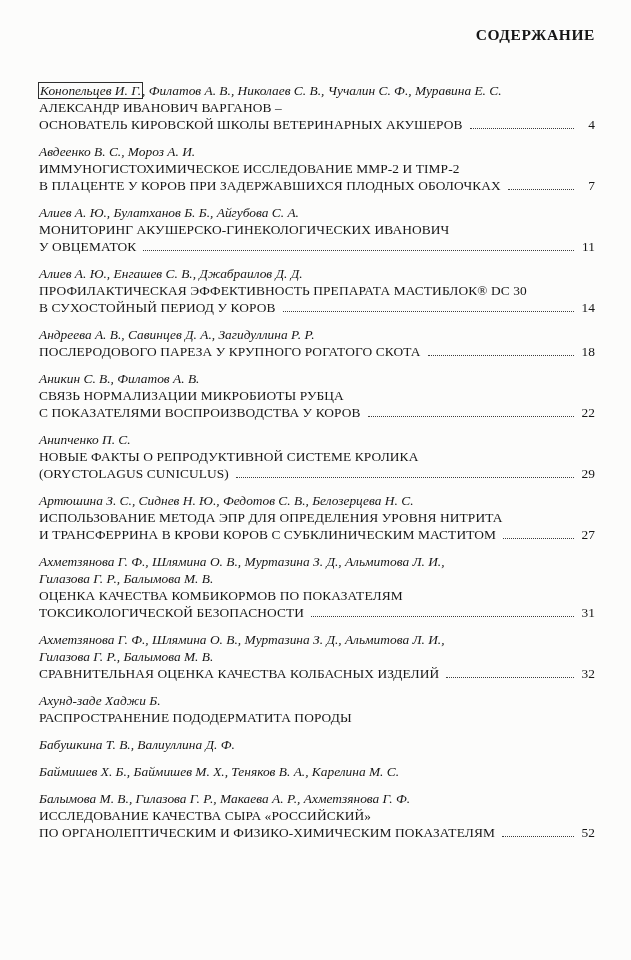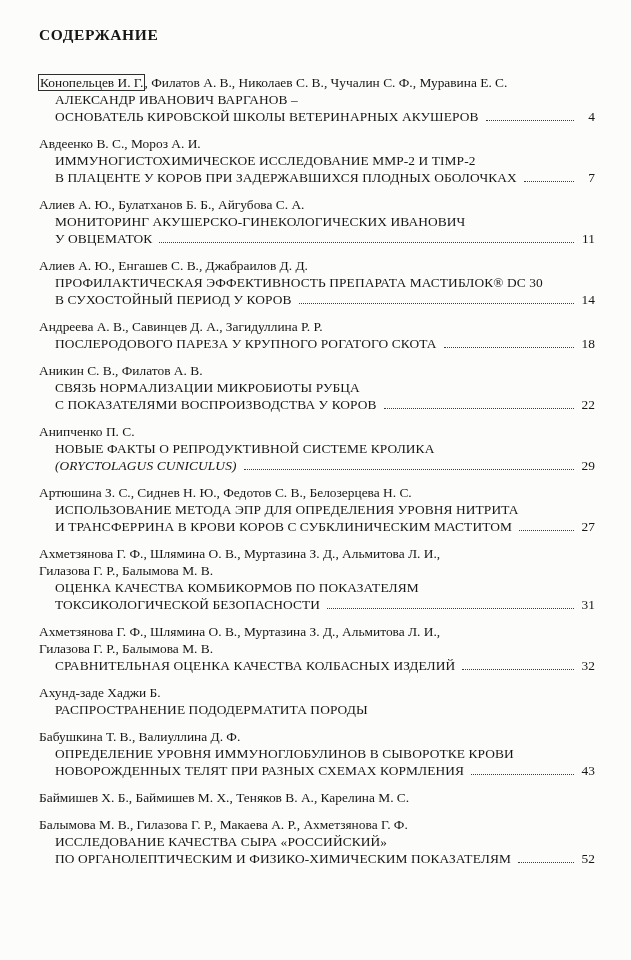--- a/index.html
+++ b/index.html
@@ -7,42 +7,43 @@
   body {
     width:631px;
     height:960px;
     overflow:hidden;
     background:#fcfcfb;
     color:#161616;
     font-family:"Liberation Serif","DejaVu Serif",serif;
     padding:26px 36px 18px 39px;
   }
   .heading {
-    text-align:left;
+    text-align:right;
     font-weight:bold;
     font-size:15.5px;
     letter-spacing:0.6px;
     line-height:18px;
-    margin-bottom:30px;
+    margin-bottom:38px;
   }
   .entry { margin-bottom:10px; }
   .author-line {
+    font-style:italic;
     font-size:13.4px;
     line-height:17px;
     white-space:nowrap;
   }
   .title-line {
     font-size:13.4px;
     line-height:17px;
     display:flex;
     align-items:baseline;
     white-space:nowrap;
   }
-  .title-text { white-space:nowrap; letter-spacing:0.1px;margin-left:16px; }
-  .title-text.italic { font-style:italic; }
+  .title-text { white-space:nowrap; letter-spacing:0.1px; }
+  .title-text.italic { }
   .leader {
     flex:1 1 auto;
     min-width:12px;
     border-bottom:1px dotted #3c3c3c;
     margin:0 5px 3px 7px;
   }
   .page-num { min-width:16px; text-align:right; }
   .highlight-box {
     box-shadow:0 0 0 1px #2e2e2e;
     padding:0 1px;
@@ -218,30 +219,20 @@
         <div class="title-line">
           <span class="title-text">РАСПРОСТРАНЕНИЕ ПОДОДЕРМАТИТА ПОРОДЫ</span>
         </div>
       </div>
   </div>
 
   <div class="entry">
     <div class="authors">
         <div class="author-line">Бабушкина Т. В., Валиуллина Д. Ф.</div>
       </div>
-    <div class="title-block">
-        <div class="title-line">
-          <span class="title-text">ОПРЕДЕЛЕНИЕ УРОВНЯ ИММУНОГЛОБУЛИНОВ В СЫВОРОТКЕ КРОВИ</span>
-        </div>
-        <div class="title-line">
-          <span class="title-text">НОВОРОЖДЕННЫХ ТЕЛЯТ ПРИ РАЗНЫХ СХЕМАХ КОРМЛЕНИЯ</span>
-          <span class="leader"></span>
-          <span class="page-num">43</span>
-        </div>
-      </div>
   </div>
 
   <div class="entry">
     <div class="authors">
         <div class="author-line">Баймишев Х. Б., Баймишев М. Х., Теняков В. А., Карелина М. С.</div>
       </div>
   </div>
 
   <div class="entry">
     <div class="authors">

